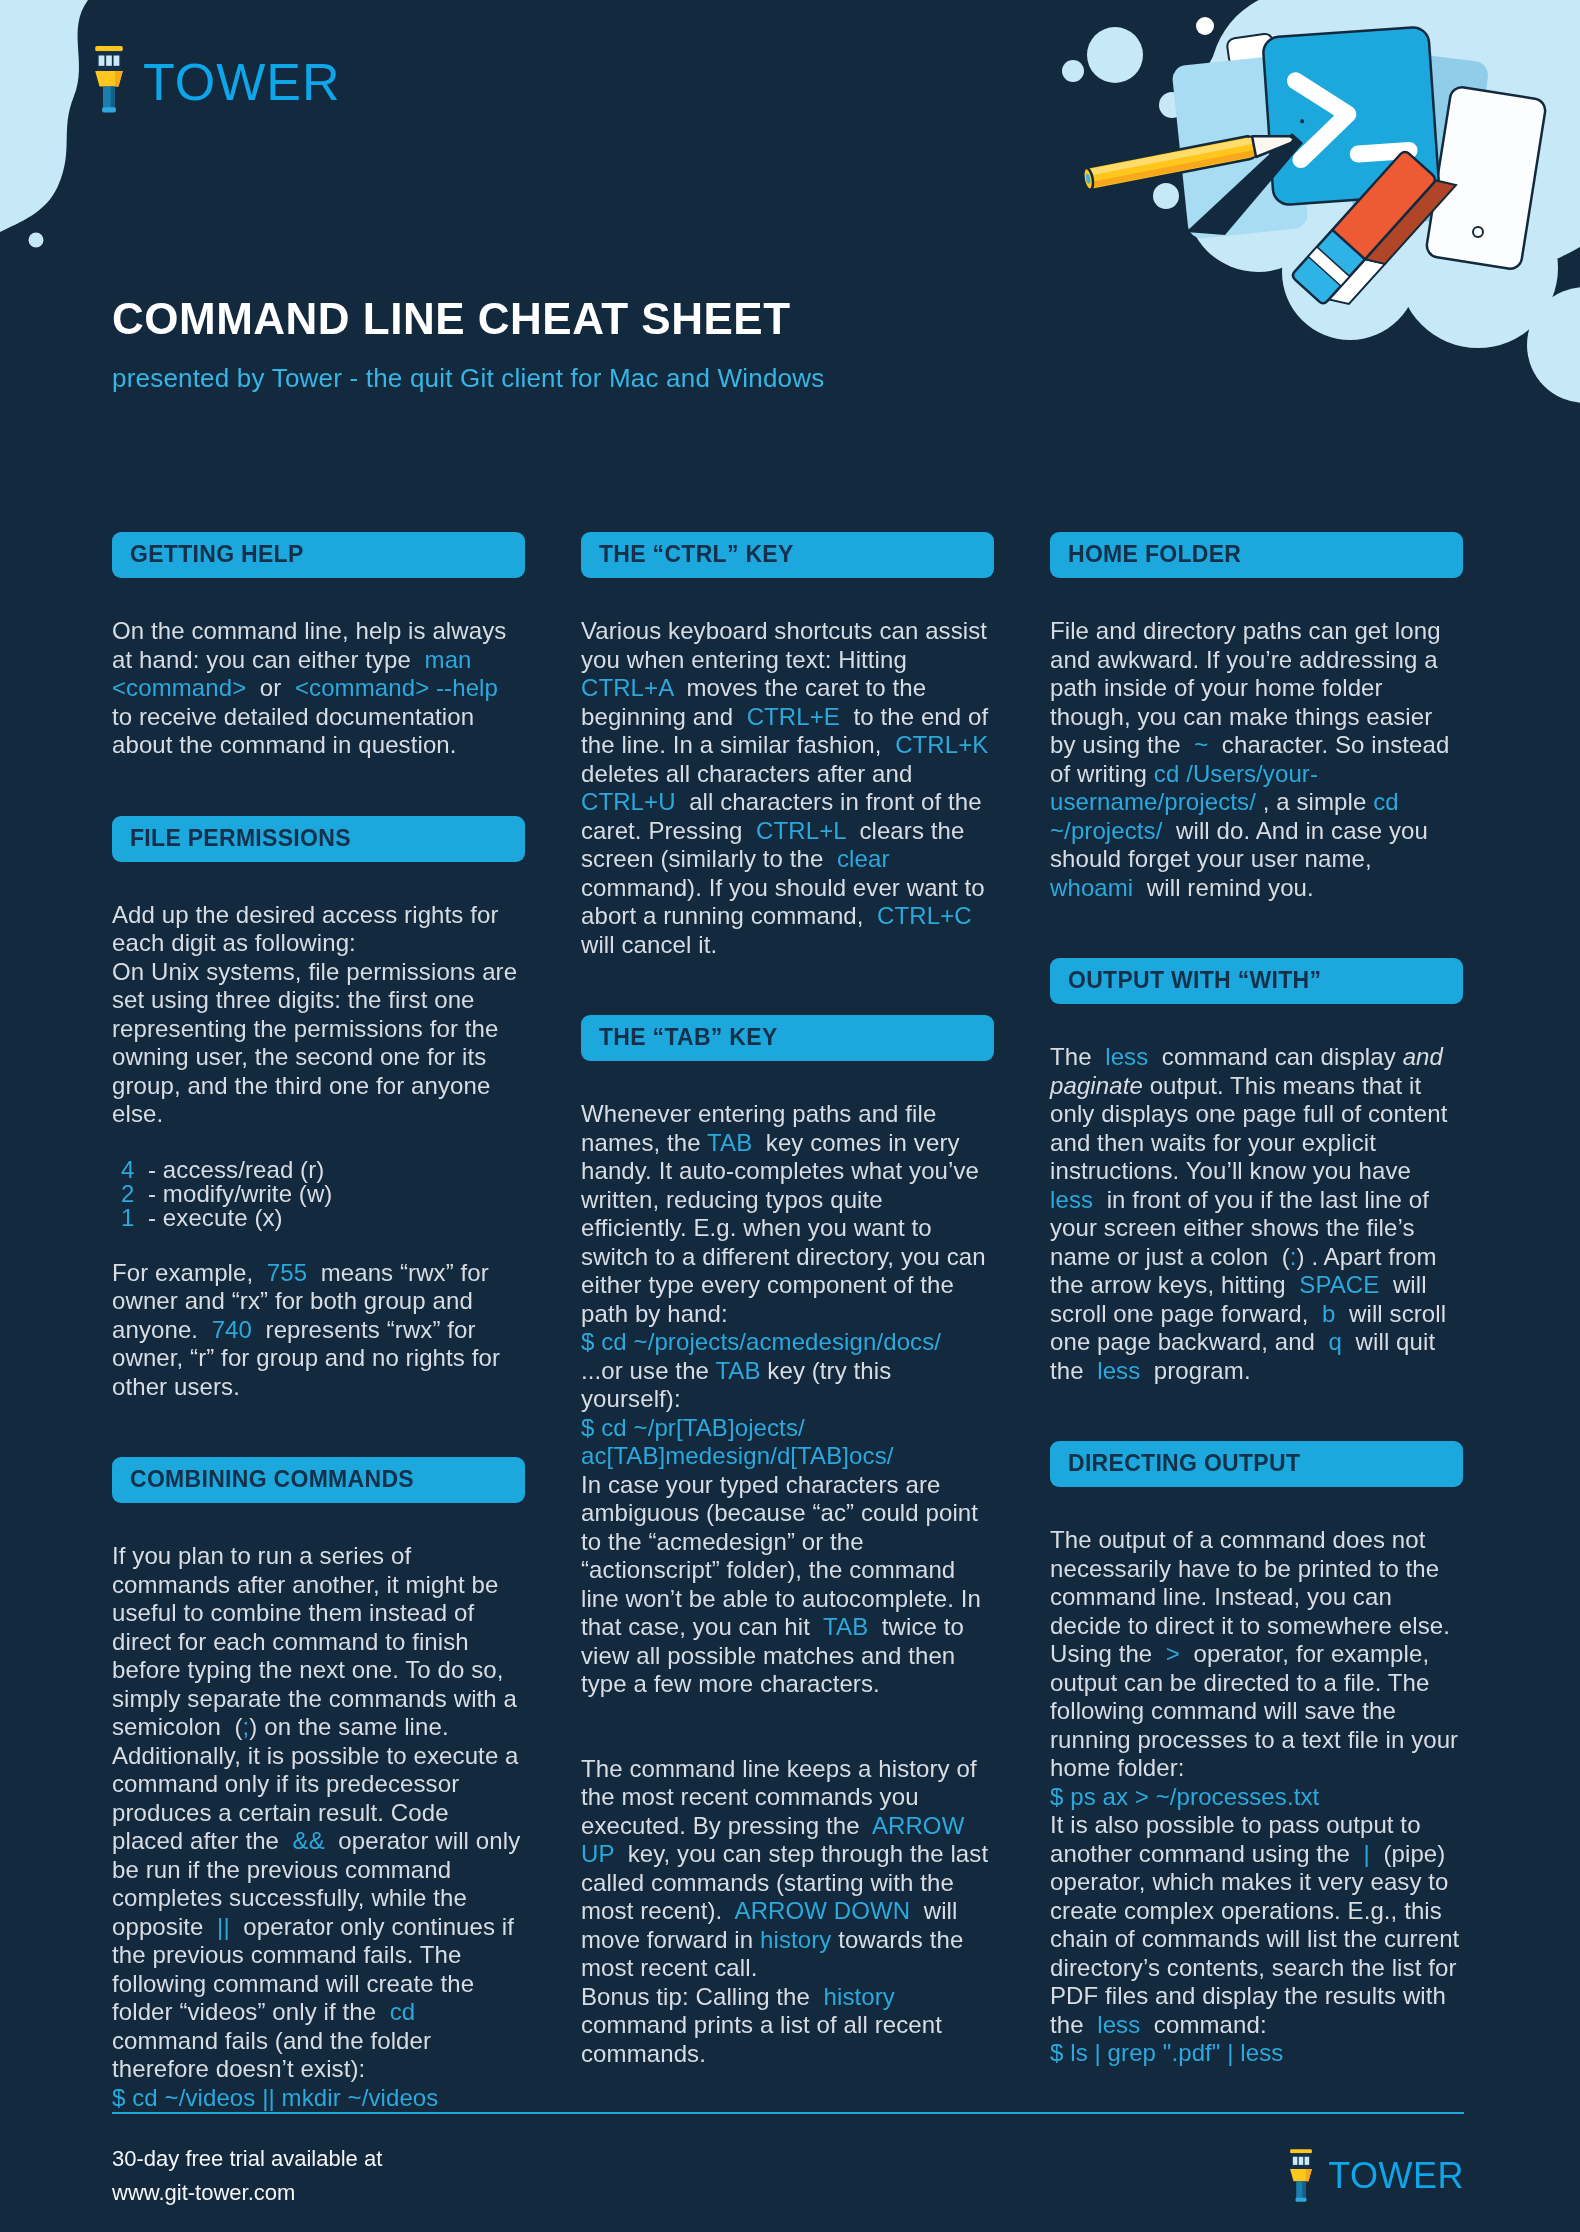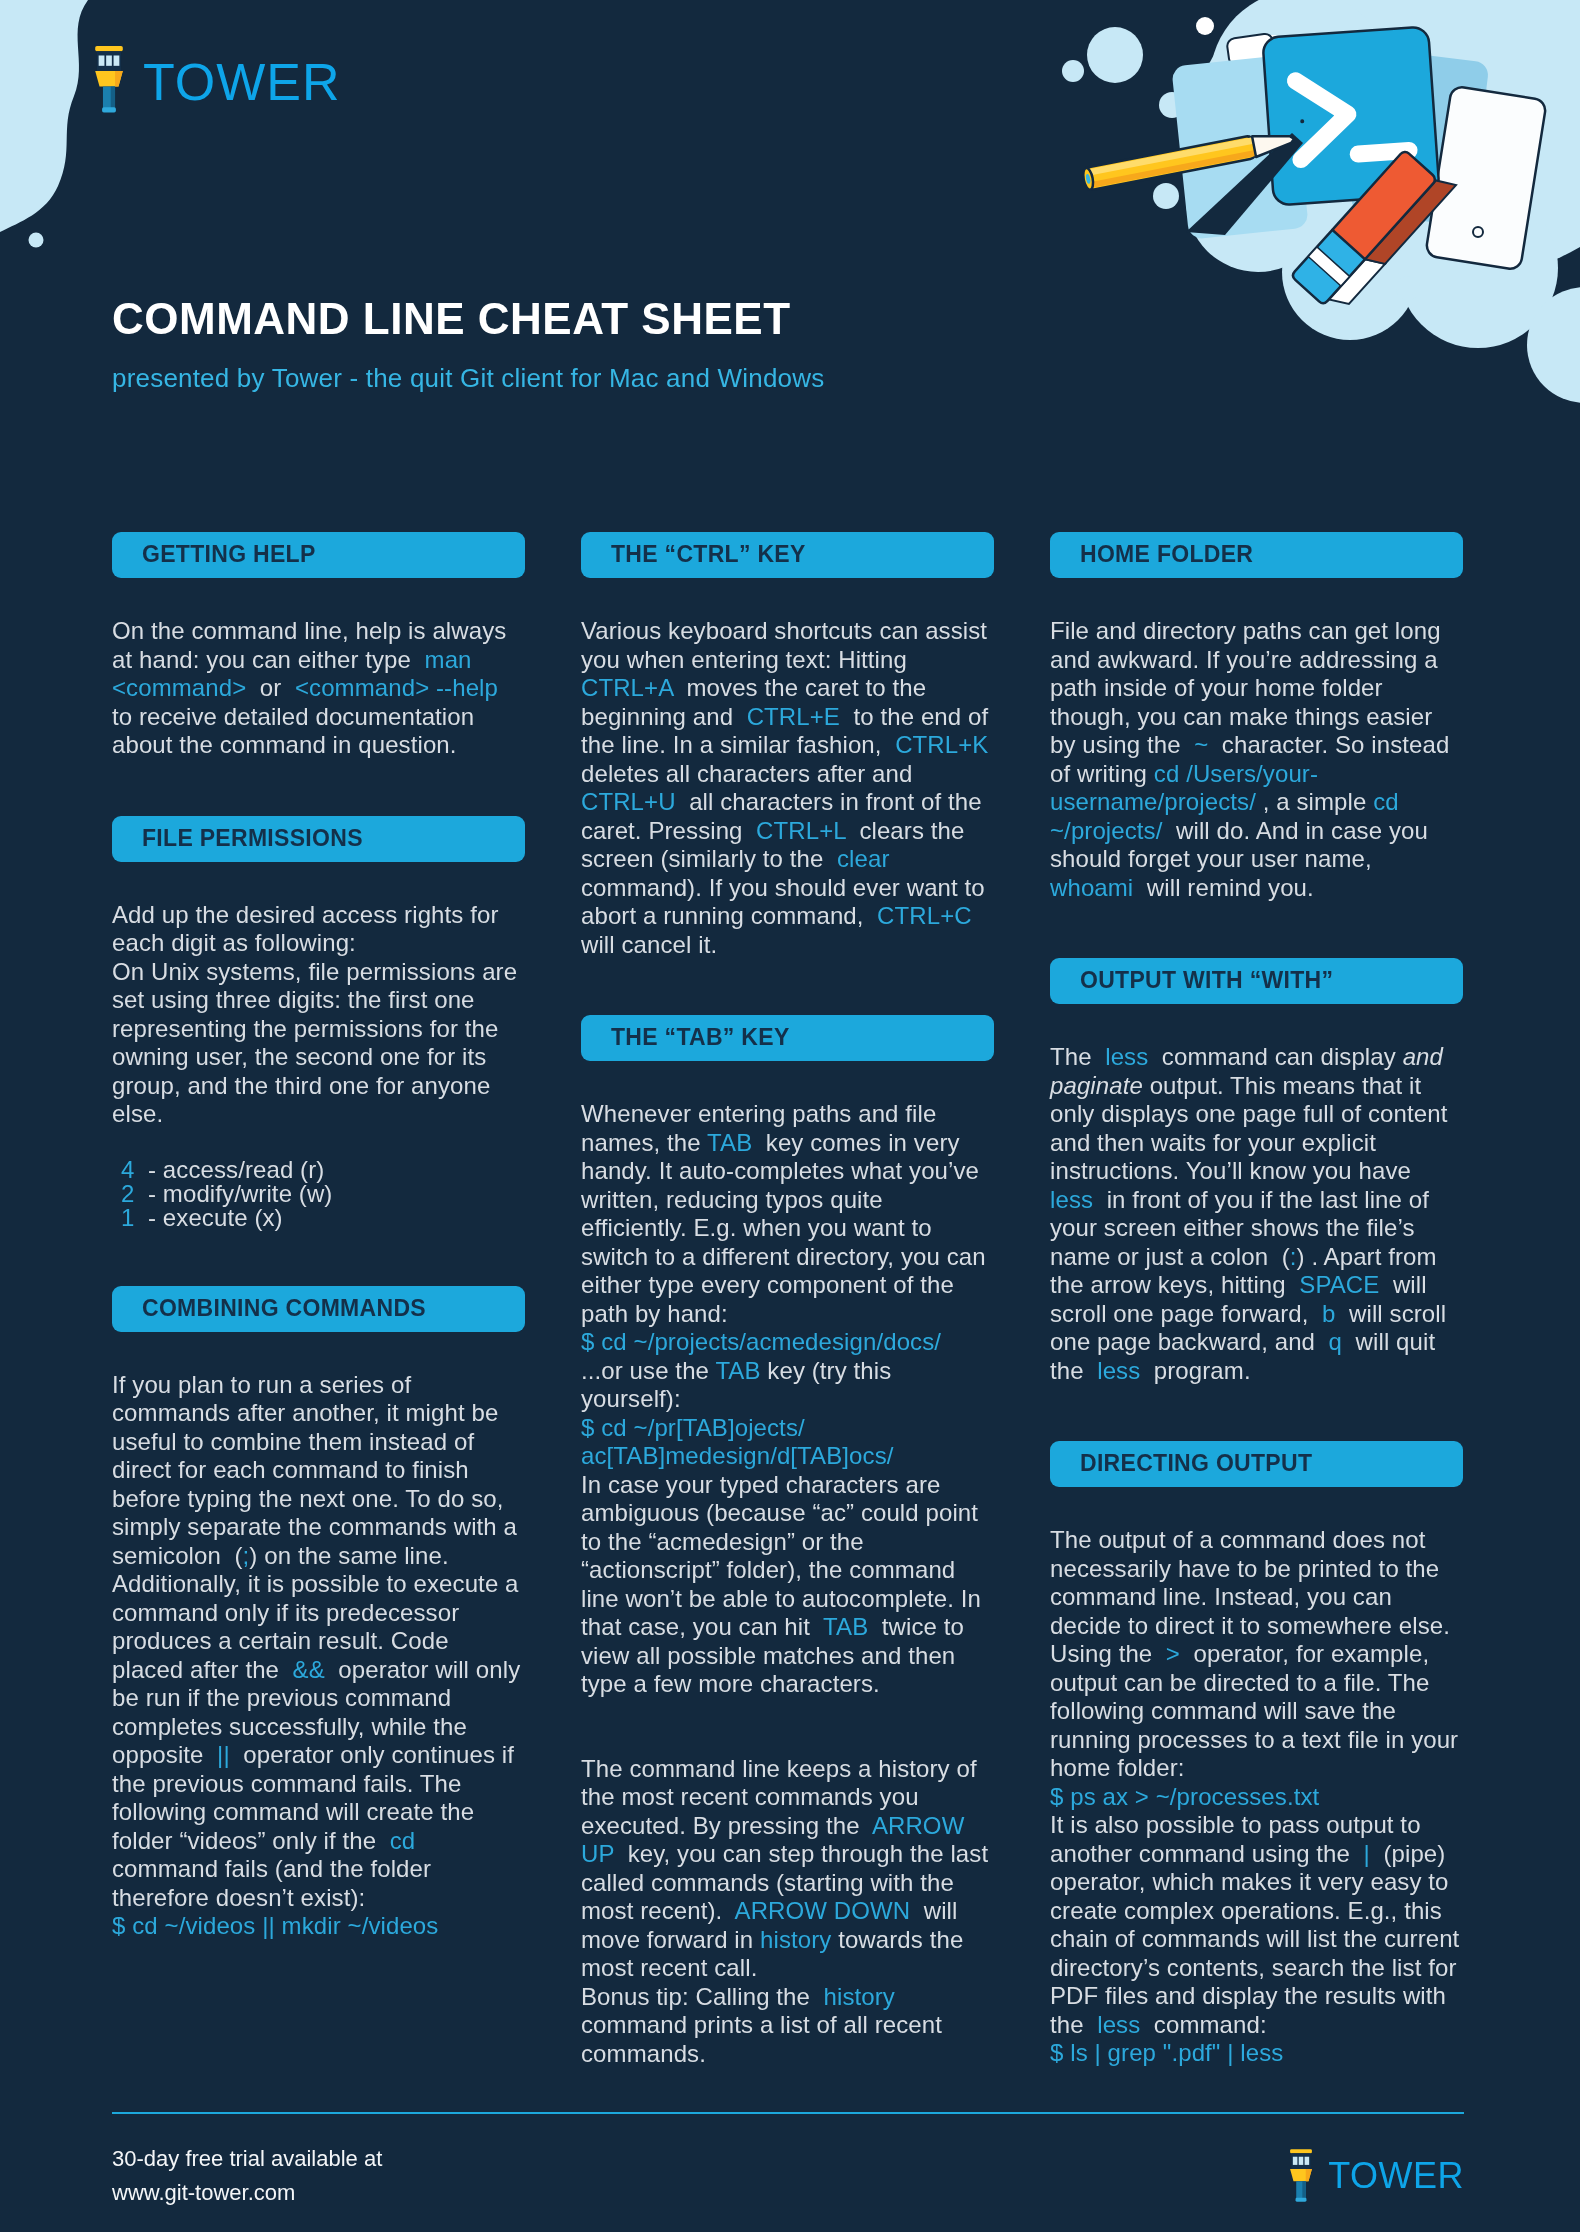--- a/index.html
+++ b/index.html
@@ -18,21 +18,21 @@
   .title-block{position:absolute;left:112px;top:285px;}
   .page-title{margin:0;font-size:44px;color:#FFFFFF;font-weight:700;letter-spacing:.5px;line-height:68px;}
   .page-subtitle{margin:10px 0 0;font-size:26px;color:#36B6E4;font-weight:400;letter-spacing:.2px;}
   
   .columns{position:absolute;left:112px;top:532px;width:1352px;display:flex;gap:56px;}
   .column{flex:0 0 413px;width:413px;}
   .section{margin-bottom:56px;}
   .section-header{
     background:#1CA8DC;color:#14304A;
     font-size:23px;font-weight:700;letter-spacing:.3px;
-    padding:9px 30px 10px;border-radius:9px;margin:0;
+    padding:9px 18px 10px;border-radius:9px;margin:0;
   }
   .section-body{margin-top:39px;font-size:24px;line-height:28.5px;color:#D8DDE3;letter-spacing:.1px;}
   .block{margin:0;white-space:pre-wrap;}
   .block.gap{margin-top:29px;}
   .block.list{line-height:24px;padding-left:9px;}
   .code{color:#2CA9DC;}
   .em{font-style:italic;}
   
   .footer{
     position:absolute;left:112px;top:2112px;width:1352px;
@@ -139,20 +139,21 @@
         </div>
       </section>
       <section class="section">
         <h2 class="section-header">FILE PERMISSIONS</h2>
         <div class="section-body">
           <p class="block gap"><span class="txt">Add up the desired access rights for each digit as following:</span></p>
           <p class="block"><span class="txt">On Unix systems, file permissions are set using three digits: the first one representing the permissions for the owning user, the second one for its group, and the third one for anyone else.</span></p>
           <p class="block gap list"><span class="code">4</span><span class="txt">  - access/read (r)</span></p>
           <p class="block list"><span class="code">2</span><span class="txt">  - modify/write (w)</span></p>
           <p class="block list"><span class="code">1</span><span class="txt">  - execute (x)</span></p>
+          <p class="block gap"><span class="txt">For example,  </span><span class="code">755</span><span class="txt">  means “rwx” for owner and “rx” for both group and anyone.  </span><span class="code">740</span><span class="txt">  represents “rwx” for owner, “r” for group and no rights for other users.</span></p>
         </div>
       </section>
       <section class="section">
         <h2 class="section-header">COMBINING COMMANDS</h2>
         <div class="section-body">
           <p class="block"><span class="txt">If you plan to run a series of commands after another, it might be useful to combine them instead of direct for each command to finish before typing the next one. To do so, simply separate the commands with a semicolon  (</span><span class="code">;</span><span class="txt">) on the same line.
 Additionally, it is possible to execute a command only if its predecessor produces a certain result. Code placed after the  </span><span class="code">&amp;&amp;</span><span class="txt">  operator will only be run if the previous command completes successfully, while the opposite  </span><span class="code">||</span><span class="txt">  operator only continues if the previous command fails. The following command will create the folder “videos” only if the  </span><span class="code">cd</span><span class="txt">  command fails (and the folder therefore doesn’t exist):</span></p>
           <p class="block"><span class="code">$ cd ~/videos || mkdir ~/videos</span></p>
         </div>
       </section>

